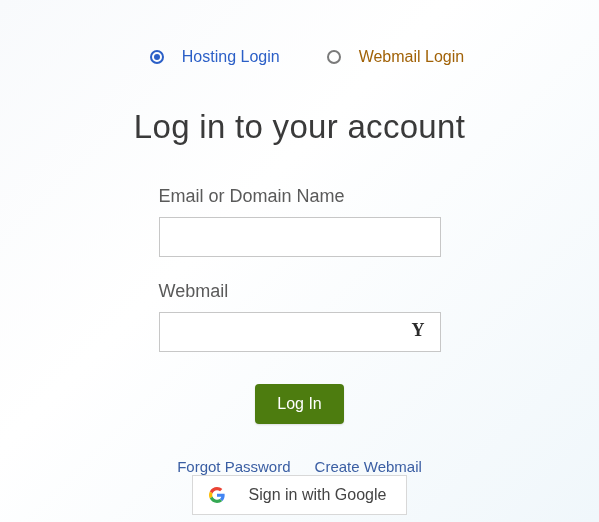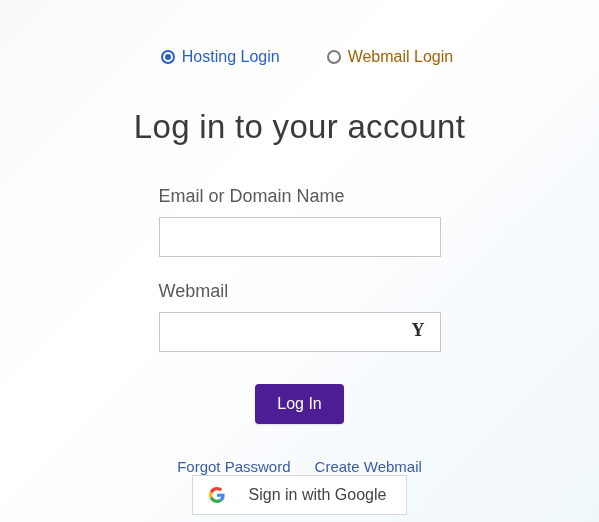--- a/index.html
+++ b/index.html
@@ -17,21 +17,21 @@
       padding-top: 48px;
     }
     .tabs {
       display: flex;
       gap: 32px;
       margin-bottom: 42px;
     }
     .tab {
       display: flex;
       align-items: center;
-      gap: 7px;
+      gap: 18px;
       cursor: pointer;
       font-size: 16px;
       padding-left: 15px;
     }
     .radio {
       width: 14px;
       height: 14px;
       border-radius: 50%;
       display: inline-flex;
       align-items: center;
@@ -86,21 +86,21 @@
       position: absolute;
       right: 16px;
       top: 8px;
       font-size: 18px;
       color: #2a2a2a;
       font-family: Georgia, serif;
       font-weight: bold;
     }
     .login-btn {
       align-self: center;
-      background: #4c1d95;
+      background: #4d7c0f;
       color: #fff;
       border: none;
       border-radius: 4px;
       font-size: 16px;
       padding: 11px 22px;
       cursor: pointer;
       margin-top: 8px;
       margin-bottom: 34px;
       box-shadow: 0 1px 2px rgba(0,0,0,0.12);
     }

